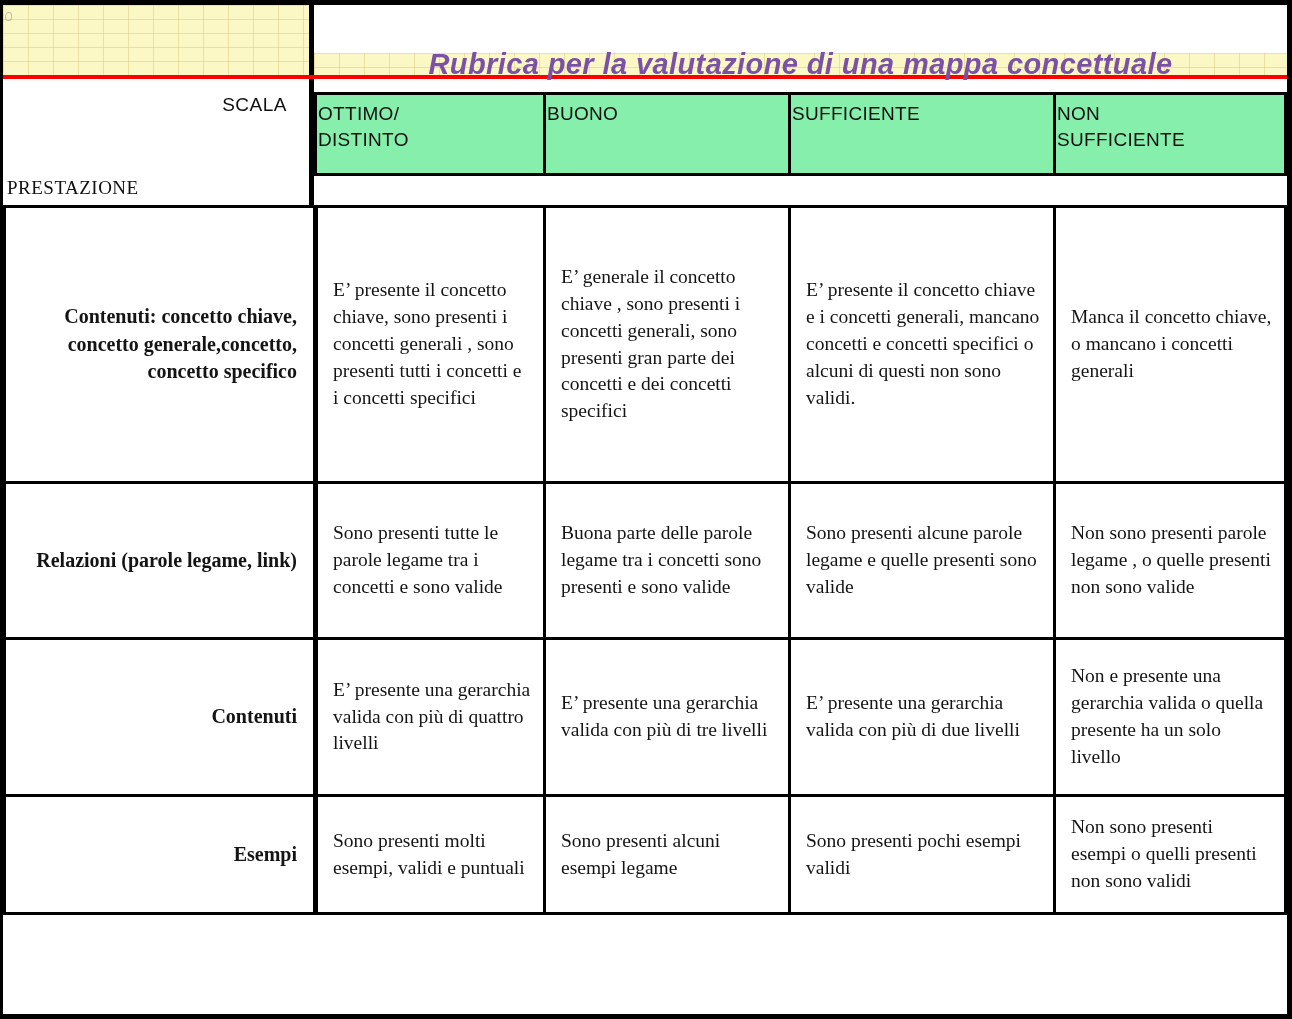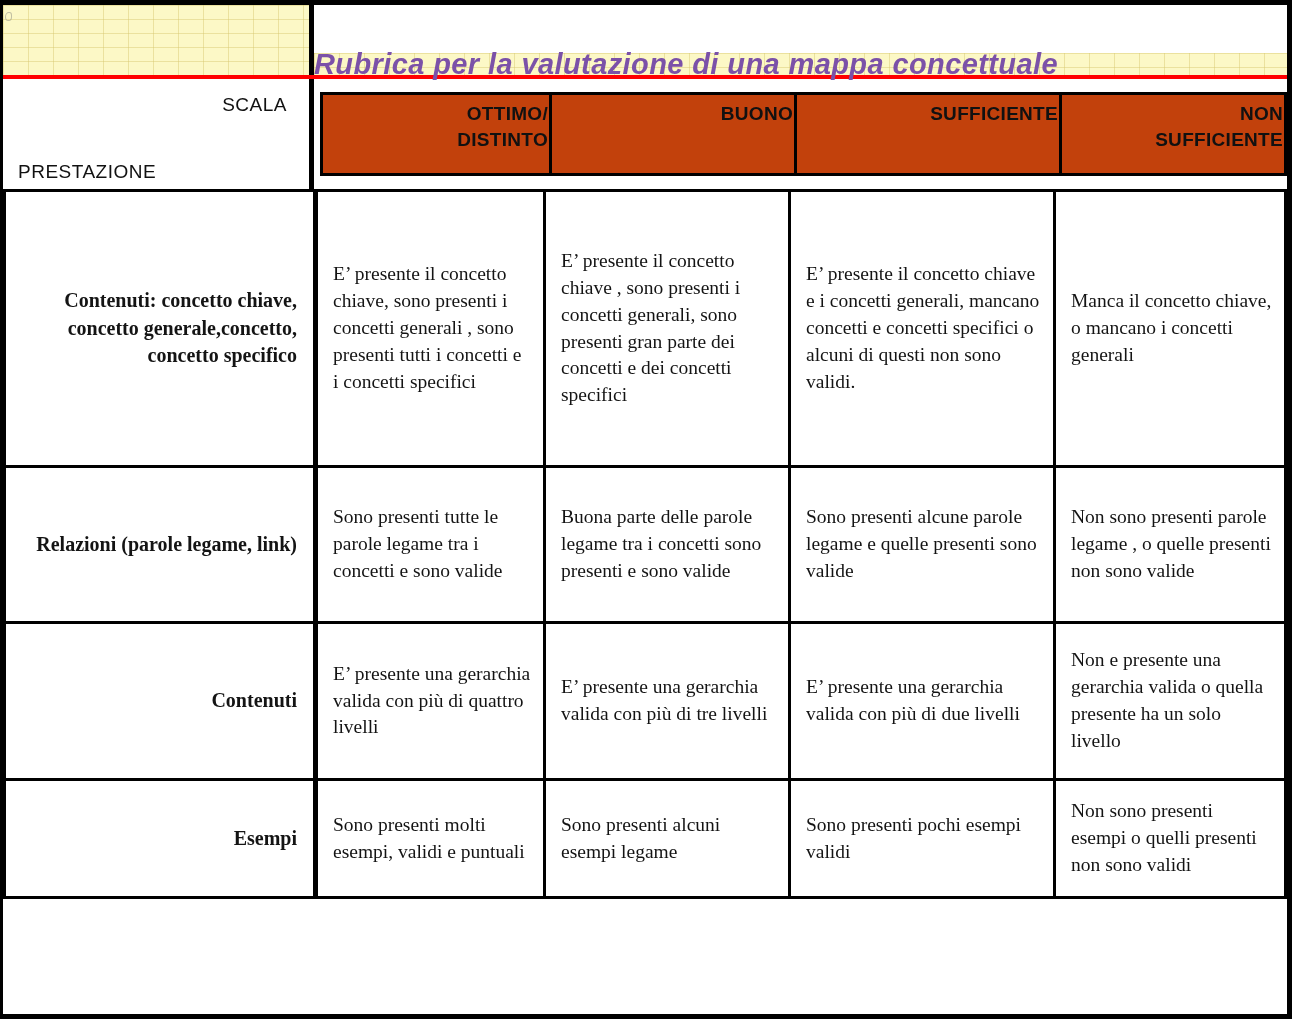--- a/index.html
+++ b/index.html
@@ -11,36 +11,36 @@
   
   .banner{display:flex;height:70px;}
   .ygrid{
     background-color:#FCF8C6;
     background-image:
       repeating-linear-gradient(to right, rgba(214,198,110,.45) 0 1px, transparent 1px 25px),
       repeating-linear-gradient(to bottom, rgba(214,198,110,.45) 0 1px, transparent 1px 14px);
   }
   .banner-left{width:311px;border-right:5px solid #000;box-sizing:border-box;position:relative;}
   .artifact{position:absolute;top:7px;left:2px;width:5px;height:7px;border:1px solid #9a9a8a;border-radius:60% 40% 50% 50%;opacity:.6;}
-  .banner-right{flex:1;display:flex;align-items:center;margin-top:48px;}
+  .banner-right{flex:1;display:flex;align-items:center;justify-content:center;margin-top:48px;}
   .banner-right h1{
     margin:0;font-size:29px;font-weight:bold;font-style:italic;color:#7B51A8;letter-spacing:.4px;
     font-family:"Liberation Sans",sans-serif;
   }
   .redline{height:4px;background:#FF0000;}
   
-  .scale-strip{display:flex;height:110px;gap:6px;}
+  .scale-strip{display:flex;height:126px;}
   .corner-cell{width:311px;box-sizing:border-box;border-right:5px solid #000;position:relative;background:#fff;font-size:19px;}
   .scala{position:absolute;top:15px;right:22px;letter-spacing:.5px;}
-  .prestazione{position:absolute;bottom:6px;left:15px;letter-spacing:.5px;}
+  .prestazione{position:absolute;bottom:6px;left:4px;letter-spacing:.5px;font-family:Liberation Serif, serif;}
   .levels-wrap{flex:1;padding-top:13px;box-sizing:border-box;}
   table.levels{border-collapse:collapse;table-layout:fixed;width:100%;height:84px;}
   table.levels td{
-    border:3px solid #000;background:#c2410c;vertical-align:top;text-align:right;
-    font-size:19px;line-height:1.38;padding-top:6px;letter-spacing:.3px;font-weight:bold;
+    border:3px solid #000;background:#86efac;vertical-align:top;text-align:left;
+    font-size:19px;line-height:1.38;padding-top:6px;letter-spacing:.3px;
   }
   
   table.body{border-collapse:collapse;table-layout:fixed;width:100%;font-family:"Liberation Serif",serif;}
   table.body td{
     border:3px solid #000;vertical-align:middle;font-size:19.5px;line-height:1.38;
     padding:8px 12px 8px 15px;color:#141414;background:#fff;
   }
   table.body td.rowlabel{font-weight:bold;font-size:20px;padding-left:12px;padding-right:16px;}
   table.body td:first-child{border-right-width:5px;text-align:right;}
 </style>
@@ -102,21 +102,21 @@
         <col style="width:311px">
         <col style="width:229px">
         <col style="width:245px">
         <col style="width:265px">
         <col>
       </colgroup>
     <tbody>
       <tr style="height:276px">
         <td class="rowlabel">Contenuti: concetto chiave, concetto generale,concetto, concetto specifico</td>
         <td>E’ presente il concetto chiave, sono presenti i concetti generali , sono presenti tutti i concetti e i concetti specifici</td>
-        <td>E’ presente il concetto chiave , sono presenti i concetti generali, sono presenti gran parte dei concetti e dei concetti specifici</td>
+        <td>E’ generale il concetto chiave , sono presenti i concetti generali, sono presenti gran parte dei concetti e dei concetti specifici</td>
         <td>E’ presente il concetto chiave e i concetti generali, mancano concetti e concetti specifici o alcuni di questi non sono validi.</td>
         <td>Manca il concetto chiave, o mancano i concetti generali</td>
       </tr>
       <tr style="height:156px">
         <td class="rowlabel">Relazioni (parole legame, link)</td>
         <td>Sono presenti tutte le parole legame tra i concetti e sono valide</td>
         <td>Buona parte delle parole legame tra i concetti sono presenti e sono valide</td>
         <td>Sono presenti alcune parole legame e quelle presenti sono valide</td>
         <td>Non sono presenti parole legame , o quelle presenti non sono valide</td>
       </tr>

